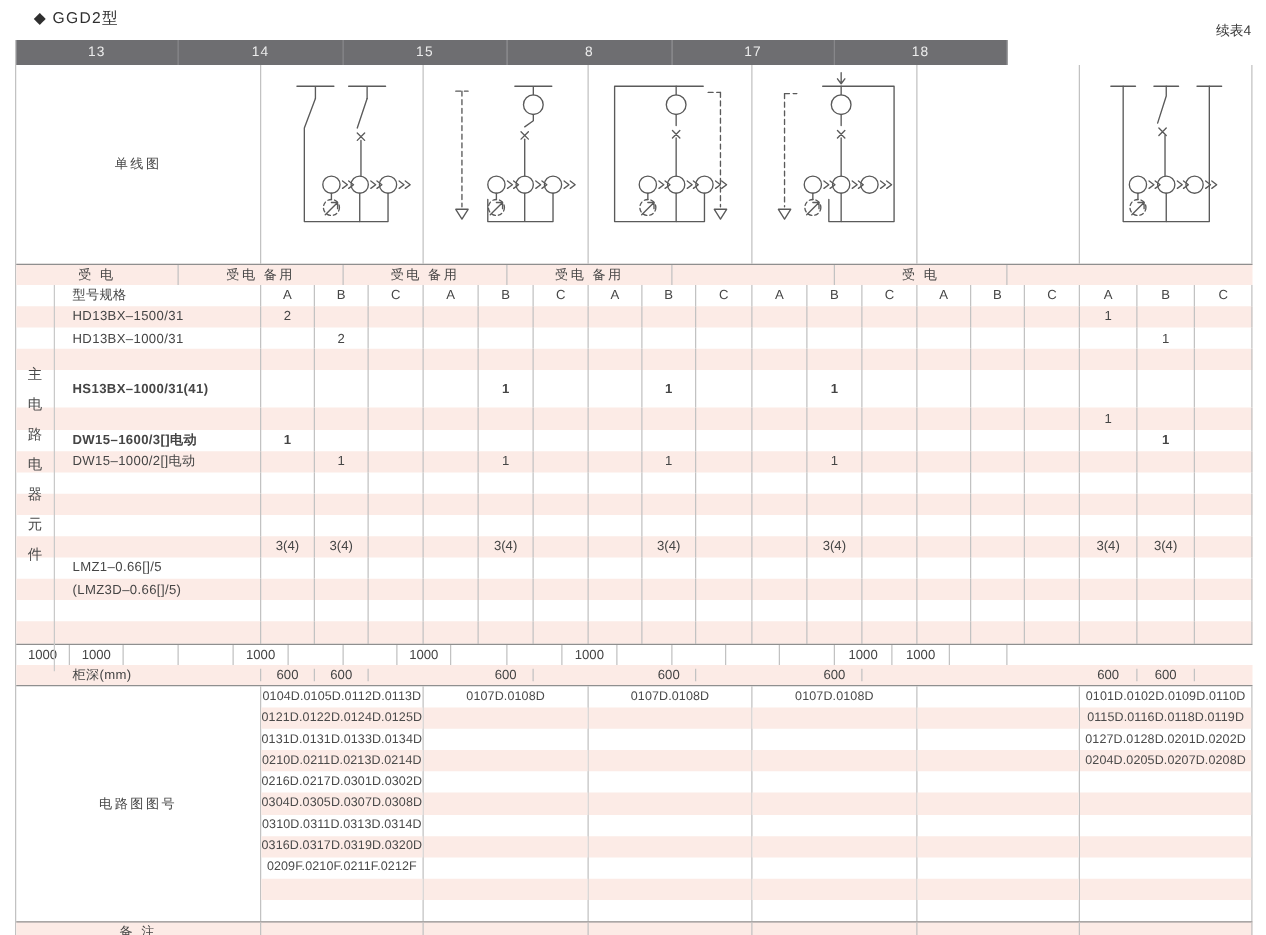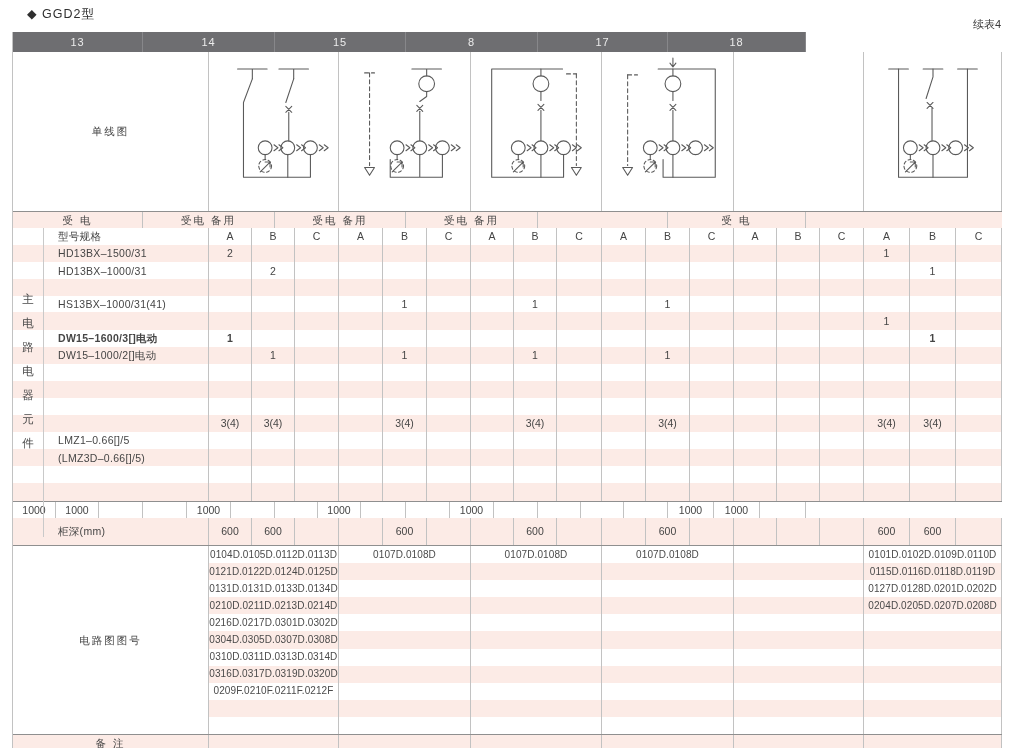--- a/index.html
+++ b/index.html
@@ -245,21 +245,21 @@
       <div class="cell" style="width: 44px;"></div>
       <div class="cell" style="width: 44px;"></div>
       <div class="cell" style="width: 44px;"></div>
       <div class="cell" style="width: 43px;"></div>
       <div class="cell" style="width: 43px;"></div>
       <div class="cell" style="width: 44px;"></div>
       <div class="cell" style="width: 46px;"></div>
       <div class="cell" style="width: 46px;"></div>
       <div class="cell" style="width: 46px;"></div>
     </div>
-    <div class="trow" style="height: 16px;">
+    <div class="trow" style="height: 30px; font-weight: bold;">
       <div class="cell left-pad" style="width: 196px;">HS13BX–1000/31(41)</div>
       <div class="cell" style="width: 43px;"></div>
       <div class="cell" style="width: 43px;"></div>
       <div class="cell" style="width: 44px;"></div>
       <div class="cell" style="width: 44px;"></div>
       <div class="cell" style="width: 44px;">1</div>
       <div class="cell" style="width: 44px;"></div>
       <div class="cell" style="width: 43px;"></div>
       <div class="cell" style="width: 43px;">1</div>
       <div class="cell" style="width: 45px;"></div>
@@ -517,21 +517,21 @@
       <div class="cell" style="width: 44px;"></div>
       <div class="cell" style="width: 44px;">1000</div>
       <div class="cell" style="width: 44px;"></div>
       <div class="cell" style="width: 43px;"></div>
       <div class="cell" style="width: 43px;"></div>
       <div class="cell" style="width: 44px;"></div>
       <div class="cell" style="width: 46px;">1000</div>
       <div class="cell" style="width: 46px;">1000</div>
       <div class="cell" style="width: 46px;"></div>
     </div>
-    <div class="trow pink" style="height: 27px;">
+    <div class="trow pink" style="height: 16px; align-items: center;">
       <div class="cell left-pad" style="width: 196px;">柜深(mm)</div>
       <div class="cell" style="width: 43px;">600</div>
       <div class="cell" style="width: 43px;">600</div>
       <div class="cell" style="width: 44px;"></div>
       <div class="cell" style="width: 44px;"></div>
       <div class="cell" style="width: 44px;">600</div>
       <div class="cell" style="width: 44px;"></div>
       <div class="cell" style="width: 43px;"></div>
       <div class="cell" style="width: 43px;">600</div>
       <div class="cell" style="width: 45px;"></div>

